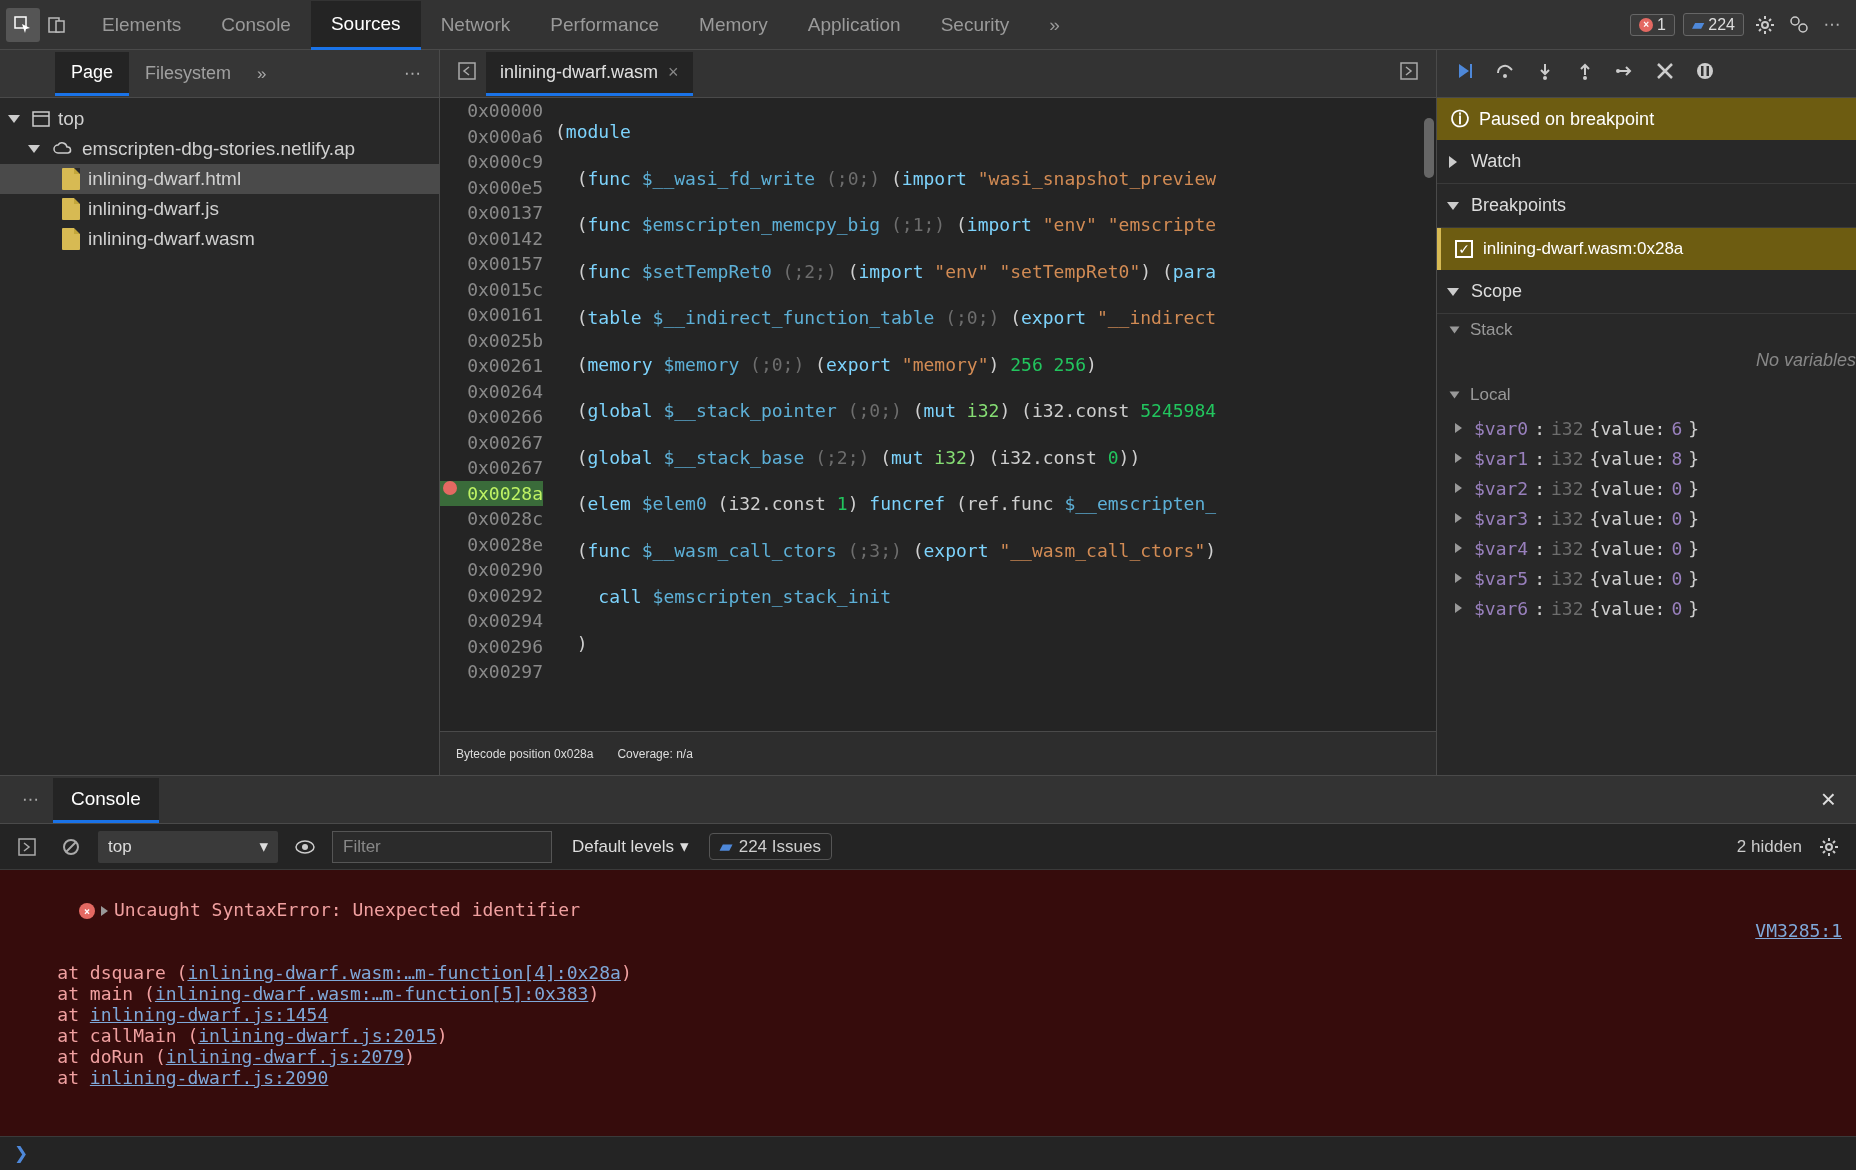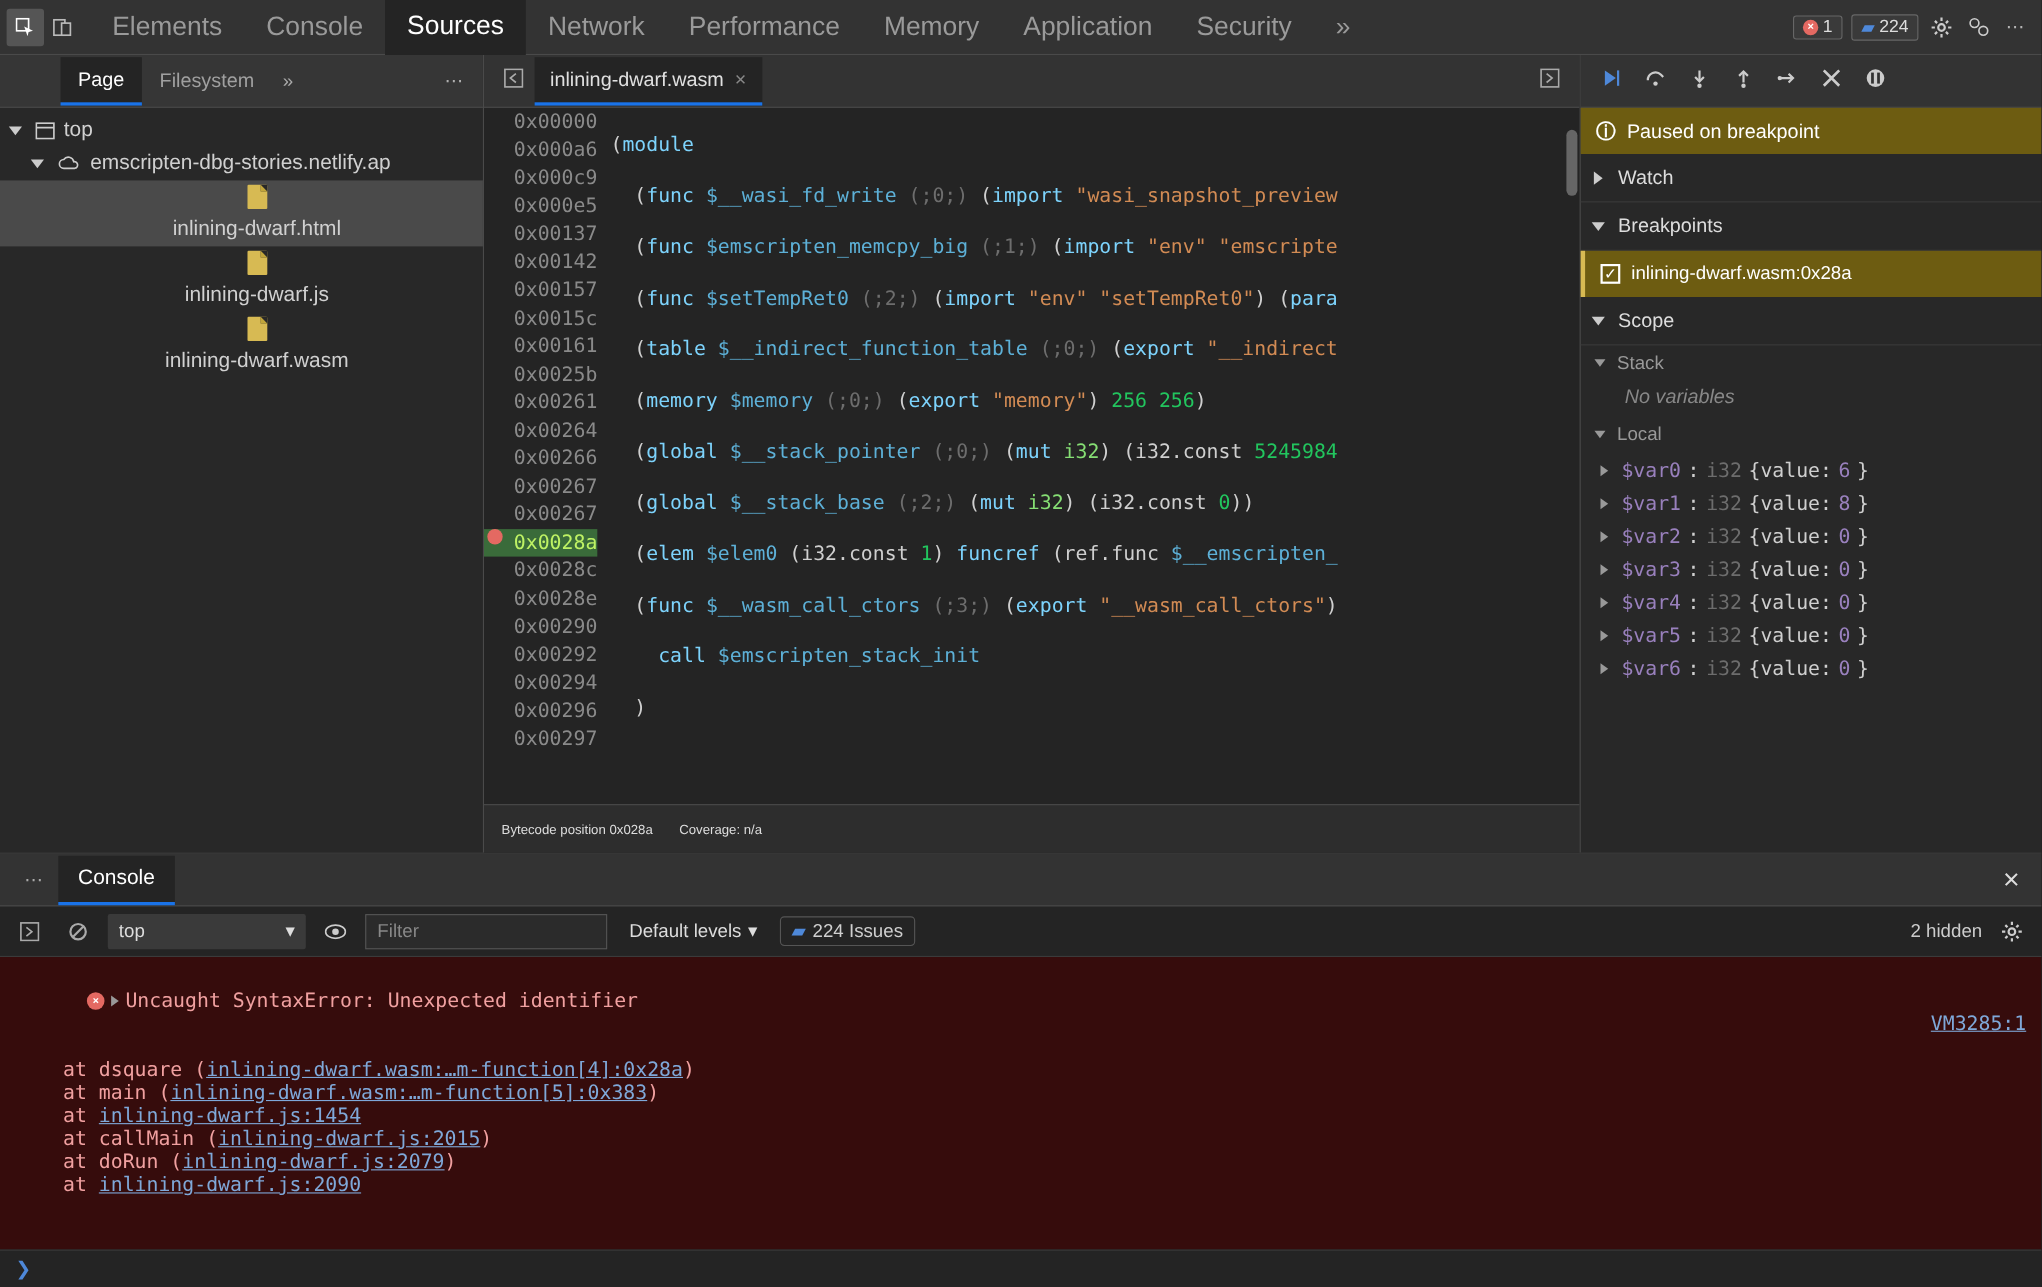--- a/index.html
+++ b/index.html
@@ -27,21 +27,21 @@
     width: 34px; height: 34px;
     display: inline-flex; align-items: center; justify-content: center;
     border-radius: 3px;
     color: #b5b5b5;
   }
   .icon-btn.active { background: #555; color: #fff; }
   .main-tabs { display: flex; align-items: center; gap: 0; margin-left: 8px; }
   .main-tab {
     padding: 12px 20px;
     color: #9a9a9a;
-    font-size: 24px;
+    font-size: 19px;
     cursor: default;
   }
   .main-tab.active { color: #fff; background: #242424; border-bottom: 3px solid #1a73e8; margin-bottom: -1px; }
   .spacer { flex: 1; }
   .badge {
     display: inline-flex; align-items:center; gap:4px;
     border: 1px solid #666; border-radius: 3px;
     padding: 1px 8px; margin: 0 4px;
     font-size: 16px; color: #ddd; background: #3a3a3a;
   }
@@ -57,21 +57,21 @@
     background: #363636; border-bottom:1px solid #4a4a4a;
     padding: 0 8px;
   }
   .nav-tab { padding: 10px 16px; color:#a0a0a0; font-size:18px; }
   .nav-tab.active { color:#fff; border-bottom: 3px solid #1a73e8; background:#242424; margin-bottom:-1px;margin-left:47px;}
   .nav-more { margin-left:auto; color:#b0b0b0; padding:6px 10px;}
   .nav-tree { padding: 6px 0; }
   .tree-row { display:flex; align-items:center; gap:8px; padding:4px 10px; color:#d0d0d0; font-size:19px; white-space:nowrap;}
   .tree-row.selected { background:#4a4a4a; }
   .indent1 { padding-left: 30px; }
-  .indent2 { padding-left: 38px; flex-direction: column; }
+  .indent2 { padding-left: 62px; }
   .file-icon { width:18px;height:22px; background:#d7ba53; display:inline-block; border-radius:1px; position:relative;}
   .file-icon::after{content:"";position:absolute;top:0;right:0;border-top:6px solid #282828;border-left:6px solid #c2a63a;}
   .cloud-icon { color:#bbb; }
   
   
   .editor-panel { flex:1; display:flex; flex-direction:column; background:#242424; min-width:0;}
   .editor-tabs {
     height:48px; display:flex; align-items:center; background:#333333;
     border-bottom:1px solid #4a4a4a; padding: 0 8px;
   }
@@ -359,21 +359,21 @@
       <span>inlining-dwarf.wasm:0x28a</span>
     </div>
     <div class="pane-header">
       <span class="expand-tri down"></span>
       <span>Scope</span>
     </div>
     <div class="pane-sub">
       <span class="expand-tri down small"></span>
       <span>Stack</span>
     </div>
-    <div style="padding:4px 0 8px 40px;color:#888;font-style:italic;font-size:18px;">No variables</div>
+    <div style="padding:4px 0 8px 40px;color:#888;font-style:italic;font-size:18px;text-align:right;">No variables</div>
     <div class="pane-sub">
       <span class="expand-tri down small"></span>
       <span>Local</span>
     </div>
     <div class="scope-vars mono" id="scope-vars">
         <div class="scope-row"><span class="expand-tri small"></span><span class="var">$var0</span>: <span class="typ">i32</span> <span class="obj">{value: </span><span style="color:#9980bd">6</span><span class="obj">}</span></div>
         <div class="scope-row"><span class="expand-tri small"></span><span class="var">$var1</span>: <span class="typ">i32</span> <span class="obj">{value: </span><span style="color:#9980bd">8</span><span class="obj">}</span></div>
         <div class="scope-row"><span class="expand-tri small"></span><span class="var">$var2</span>: <span class="typ">i32</span> <span class="obj">{value: </span><span style="color:#9980bd">0</span><span class="obj">}</span></div>
         <div class="scope-row"><span class="expand-tri small"></span><span class="var">$var3</span>: <span class="typ">i32</span> <span class="obj">{value: </span><span style="color:#9980bd">0</span><span class="obj">}</span></div>
         <div class="scope-row"><span class="expand-tri small"></span><span class="var">$var4</span>: <span class="typ">i32</span> <span class="obj">{value: </span><span style="color:#9980bd">0</span><span class="obj">}</span></div>

